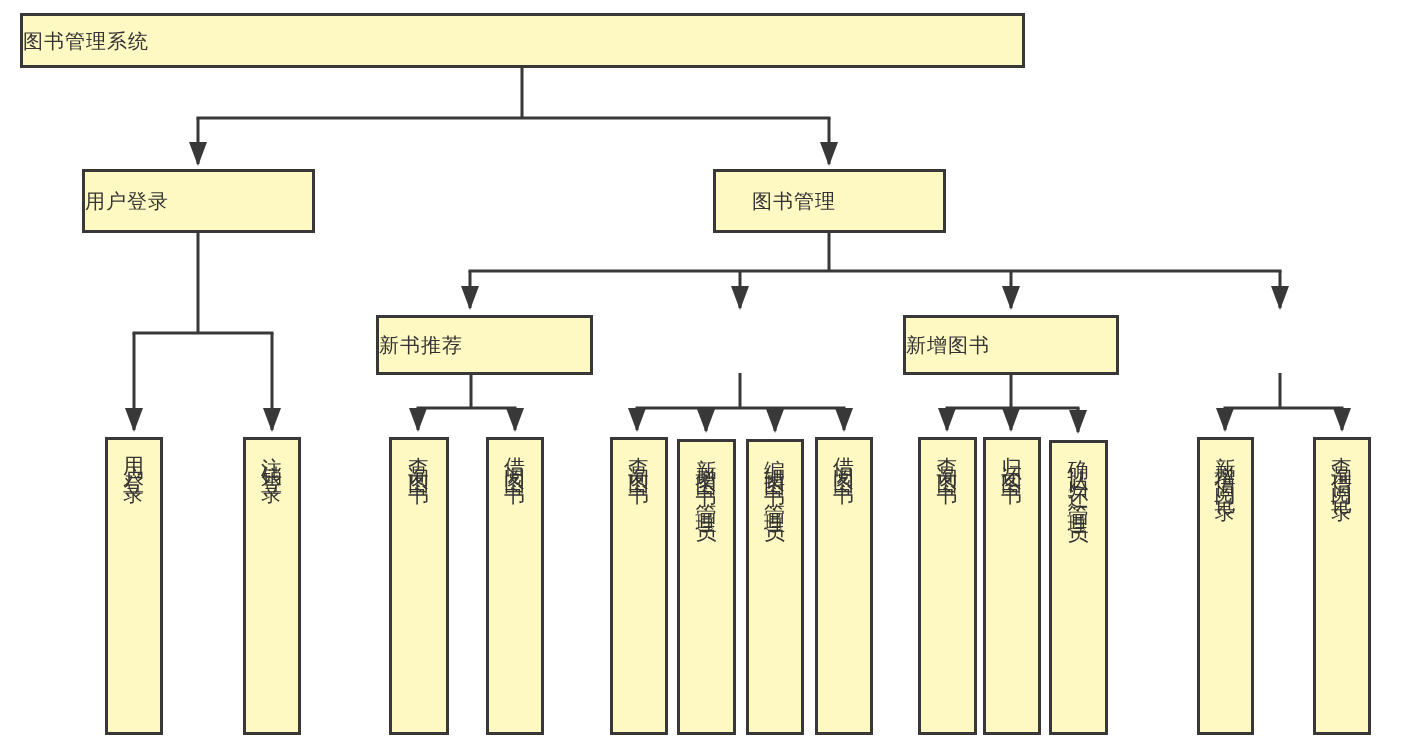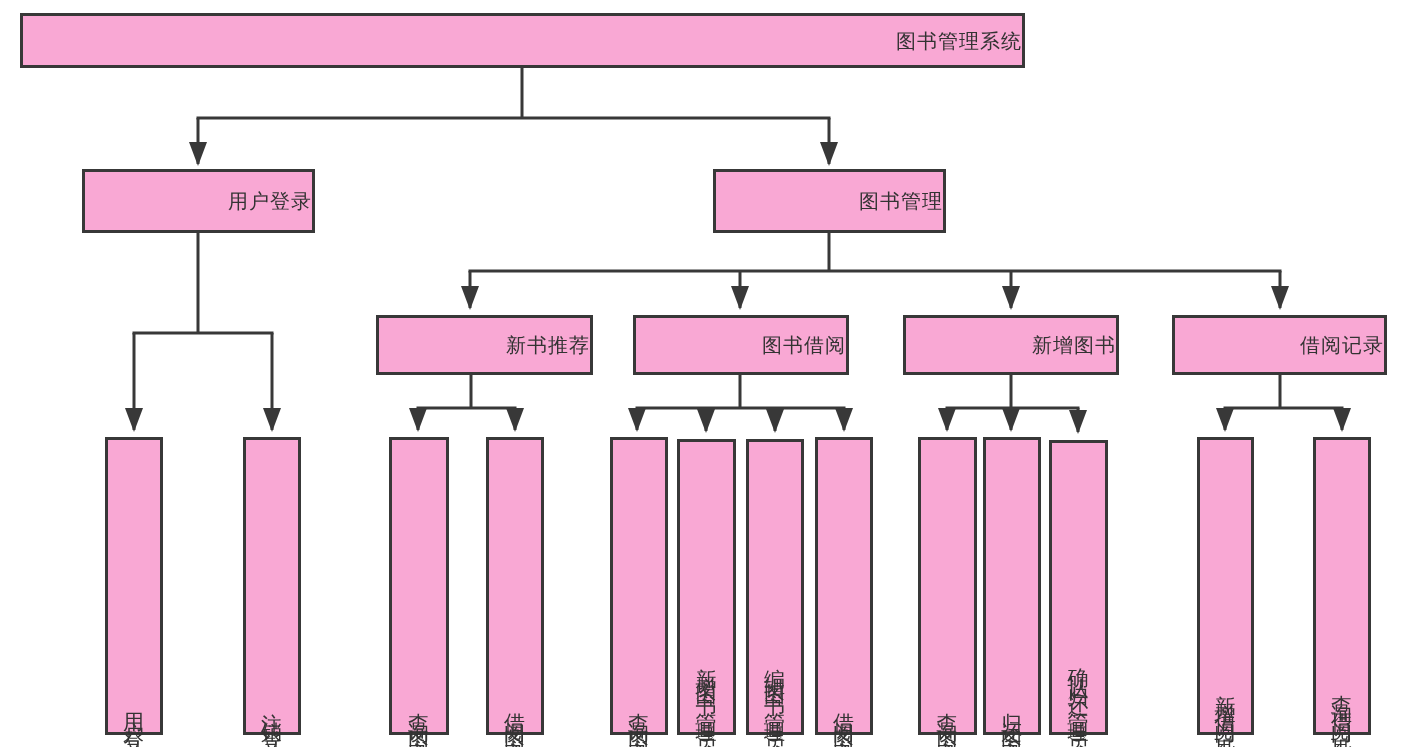--- a/index.html
+++ b/index.html
@@ -25,25 +25,25 @@
   }
   svg.wires path, svg.wires line {
     stroke: var(--line);
     stroke-width: 3;
     fill: none;
   }
   svg.wires .ah { fill: var(--line); stroke: none; }
   .node {
     position: absolute;
     box-sizing: border-box;
-    background: #f9a8d4;
+    background: #fef9c3;
     border: 3px solid var(--line);
     display: flex;
     align-items: center;
-    justify-content: flex-end;
+    justify-content: flex-start;
     font-size: 20px;
     letter-spacing: 1px;
     text-align: center;
     line-height: 1.2;
   }
   .node.v {
     writing-mode: vertical-rl;
     text-orientation: mixed;
     font-size: 21px;
     letter-spacing: 9px;
@@ -120,35 +120,29 @@
     </g>
   </svg>
 
   <div class="node" style="left:20px; top:13px; width:1005px; height:55px;">
     <span>图书管理系统</span>
   </div>
 
   <div class="node" style="left:82px; top:169px; width:233px; height:64px;">
     <span>用户登录</span>
   </div>
-  <div class="node" style="left:713px; top:169px; width:233px; height:64px;">
+  <div class="node" style="left:713px; top:169px; width:233px; height:64px;padding-left:36px;">
     <span>图书管理</span>
   </div>
 
   <div class="node" style="left:363px; top:315px; width:217px; height:60px;margin-left:13px;">
     <span>新书推荐</span>
   </div>
-  <div class="node" style="left:633px; top:315px; width:216px; height:60px;">
-    <span>图书借阅</span>
-  </div>
   <div class="node" style="left:903px; top:315px; width:216px; height:60px;">
     <span>新增图书</span>
-  </div>
-  <div class="node" style="left:1172px; top:315px; width:215px; height:60px;">
-    <span>借阅记录</span>
   </div>
 
   <div class="node v" style="left:105px; top:437px; width:58px; height:298px;">
     <span>用户登录</span>
   </div>
   <div class="node v" style="left:243px; top:437px; width:58px; height:298px;">
     <span>注销登录</span>
   </div>
 
   <div class="node v" style="left:389px; top:437px; width:60px; height:298px;">

